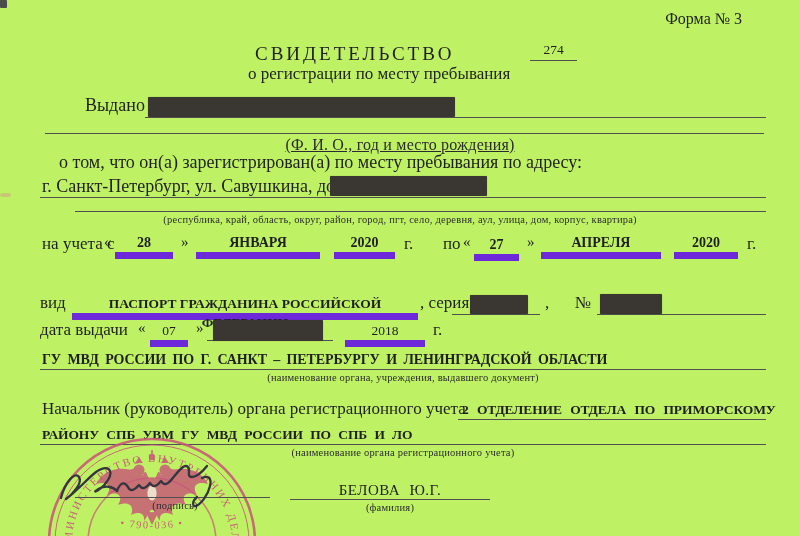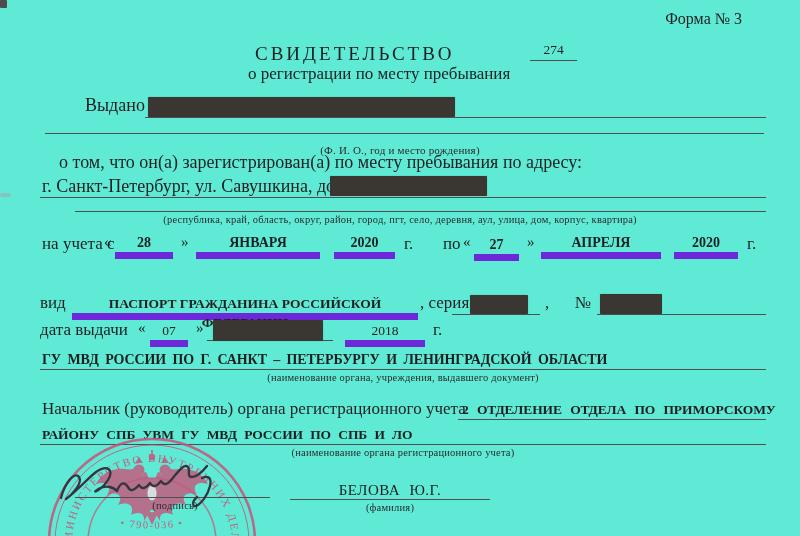--- a/index.html
+++ b/index.html
@@ -1,18 +1,18 @@
 <!DOCTYPE html>
 <html><head>
 <meta charset="utf-8">
 <style>
   html,body{margin:0;padding:0;background:#e8e8e6;}
   .page{
     position:relative;width:800px;height:536px;margin:0 auto;
-    background:#5eead4;overflow:hidden;
+    background:#bef264;overflow:hidden;
     font-family:"Liberation Serif","DejaVu Serif",serif;
     color:#1f1f22;
   }
   .abs{position:absolute;}
   .t{font-size:17px;line-height:1.15;}
   .t-lg{font-size:18px;}
   .caption{font-size:10.5px;color:#2b2b2e;text-align:center;letter-spacing:.2px;}
   .rule{position:absolute;height:0;border-bottom:1px solid #4f4f52;}
   .redact{position:absolute;background:#3a3733;border-radius:1px;box-shadow:0 0 1px rgba(0,0,0,.45);}
   .bold-val{font-weight:bold;letter-spacing:-0.2px;}
@@ -41,21 +41,21 @@
   <div class="abs" style="right:58px;top:10px;font-size:16px;">Форма № 3</div>
 
   <div class="abs title" style="left:255px;top:43px;">СВИДЕТЕЛЬСТВО</div>
   <div class="abs" style="left:530px;top:42px;width:47px;text-align:center;font-size:13.5px;border-bottom:1px solid #4f4f52;padding-bottom:2px;">274</div>
   <div class="abs subtitle" style="left:248px;top:64px;">о регистрации по месту пребывания</div>
 
   <div class="abs t-lg" style="left:85px;top:95px;">Выдано</div>
   <div class="redact" style="left:148px;top:97px;width:307px;height:20px;"></div>
   <div class="rule" style="left:145px;top:117px;width:621px;"></div>
   <div class="rule" style="left:45px;top:133px;width:719px;"></div>
-  <div class="abs caption" style="left:100px;top:144px;width:600px;font-size:11px;">(Ф. И. О., год и место рождения)</div>
+  <div class="abs caption" style="left:100px;top:136px;width:600px;font-size:16px;text-decoration:underline;">(Ф. И. О., год и место рождения)</div>
 
   <div class="abs t-lg" style="left:59px;top:152px;">о том, что он(а) зарегистрирован(а) по месту пребывания по адресу:</div>
   <div class="abs t-lg" style="left:42px;top:176px;">г. Санкт-Петербург, ул. Савушкина, дом</div>
   <div class="redact" style="left:330px;top:176px;width:157px;height:20px;"></div>
   <div class="rule" style="left:40px;top:197px;width:726px;"></div>
   <div class="rule" style="left:75px;top:211px;width:691px;"></div>
   <div class="abs caption" style="left:100px;top:214px;width:600px;">(республика, край, область, округ, район, город, пгт, село, деревня, аул, улица, дом, корпус, квартира)</div>
 
   <div class="abs t" style="left:42px;top:234px;">на учета с</div>
   <div class="abs quote" style="left:104px;top:234px;">«</div>

